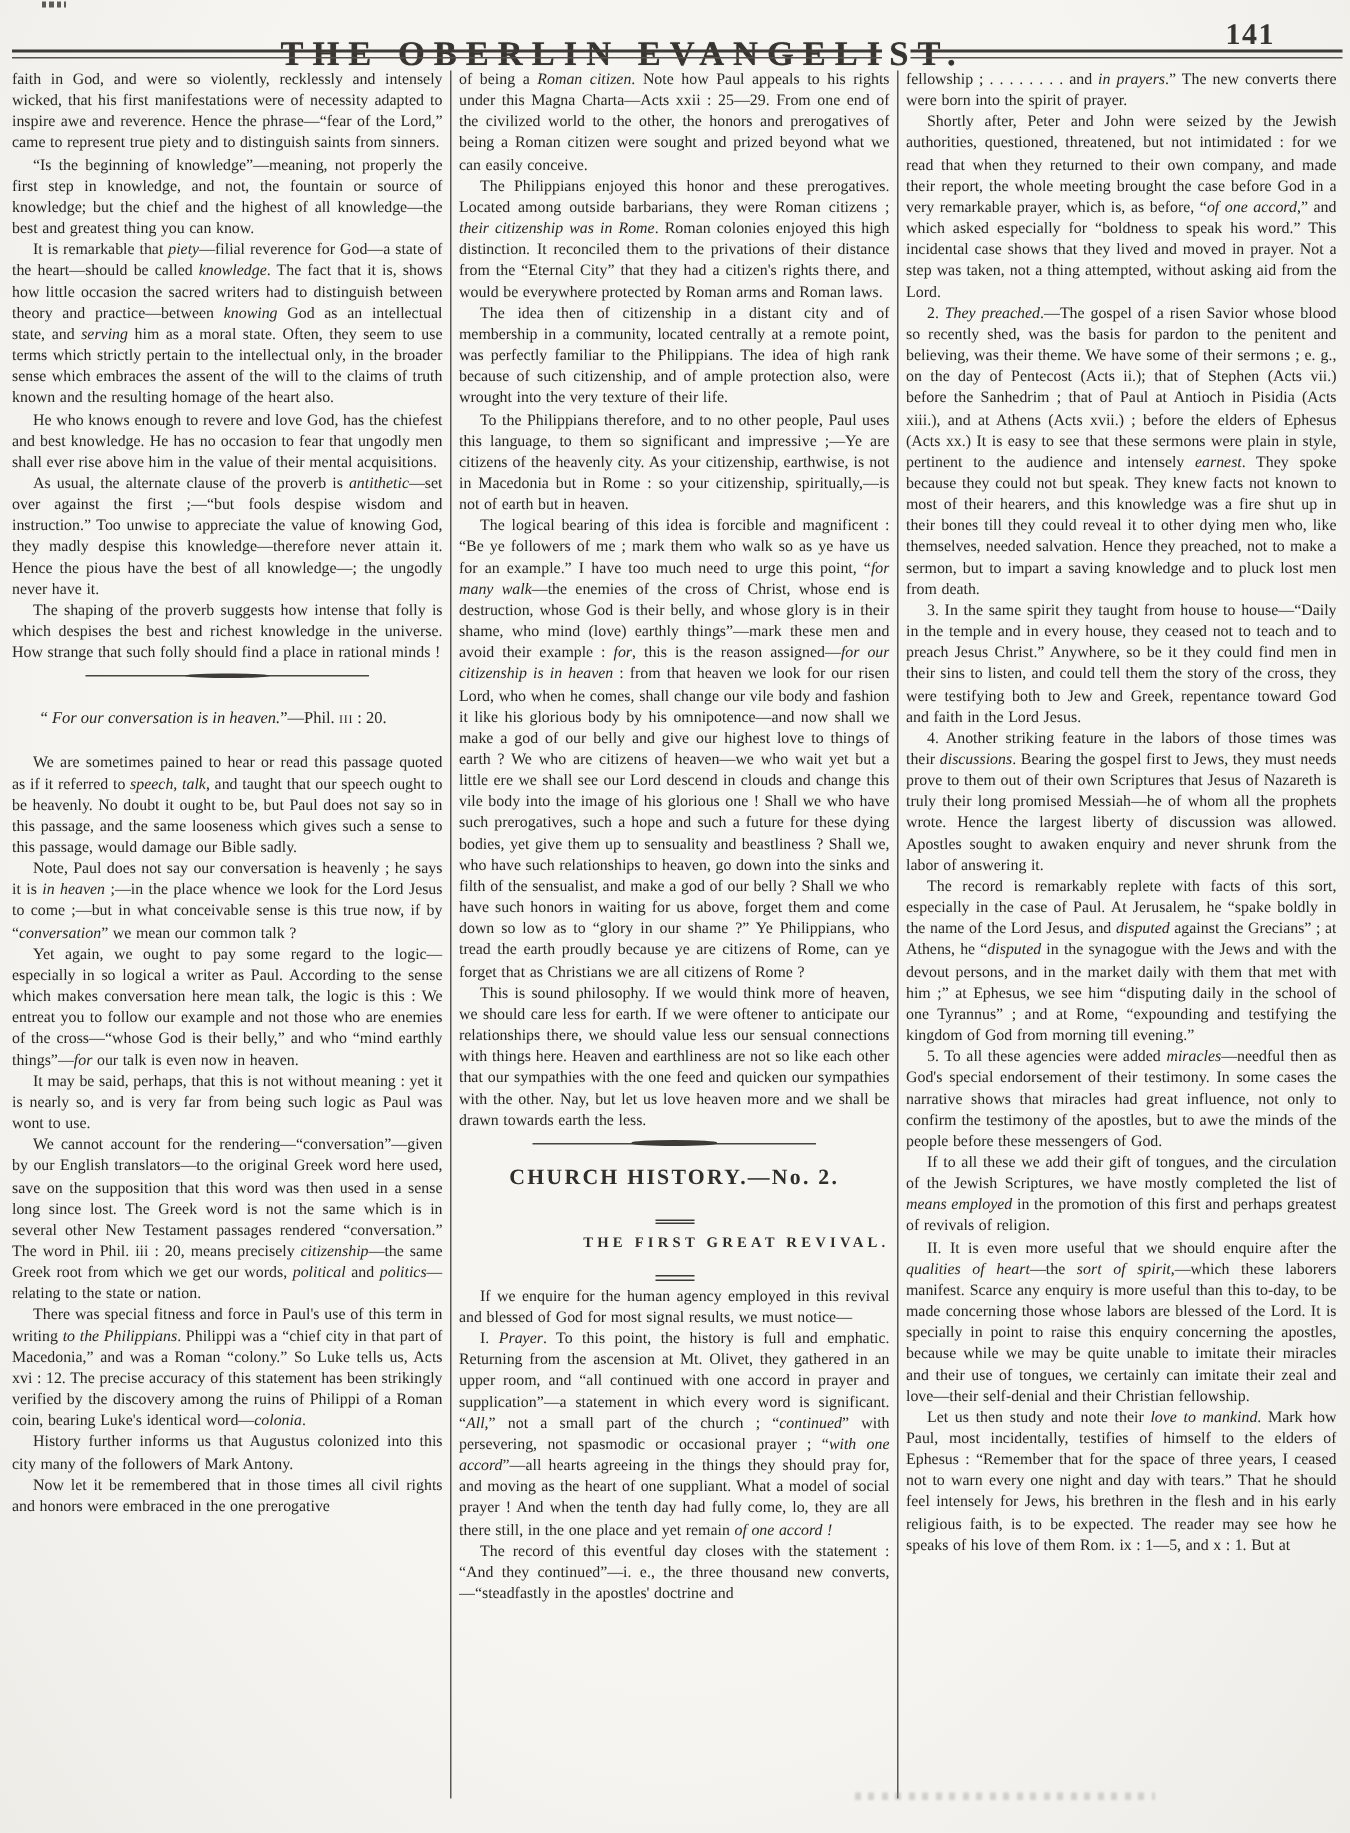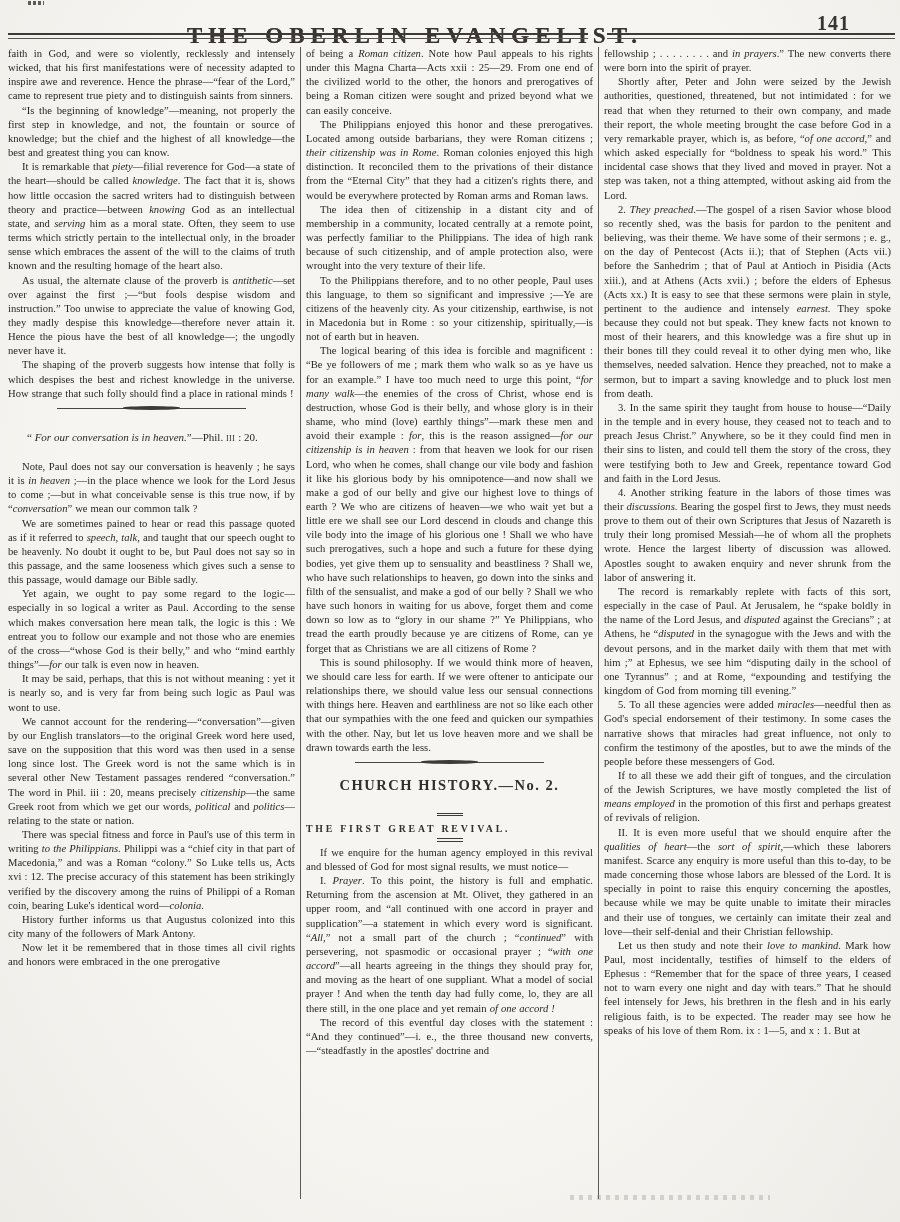--- a/index.html
+++ b/index.html
@@ -71,21 +71,21 @@
   .divider::after {
     content: ""; position: absolute; left: 40%; right: 40%; top: 5.5px;
     height: 3.5px; background: #3e3a35; border-radius: 50%;
   }
   .article-heading {
     margin: 8px 0 19px; text-align: center;
     font-size: 14.5px; font-weight: bold; letter-spacing: 1.5px;
     color: #322e29;
   }
   .article-subheading {
-    margin: 7px 0 4px; text-align: left;
+    margin: 7px 0 16px; text-align: right;
     font-size: 9.8px; font-weight: bold; letter-spacing: 2.8px;
     color: #322e29;
   }
   .head-rule {
     width: 26px; margin: 2px auto 4px;
     border-top: 1px solid #3e3a35;
     border-bottom: 1px solid #3e3a35;
     height: 1.5px;
   }
 
@@ -112,26 +112,27 @@
 </header>
 
 <div class="double-rule rule-left"></div>
 <div class="double-rule rule-right"></div>
 
 <main class="columns">
   <section class="column">
       <p class="para cont">faith in God, and were so violently, recklessly and intensely wicked, that his first manifestations were of necessity adapted to inspire awe and reverence. Hence the phrase—“fear of the Lord,” came to represent true piety and to distinguish saints from sinners.</p>
       <p class="para">“Is the beginning of knowledge”—meaning, not properly the first step in knowledge, and not, the fountain or source of knowledge; but the chief and the highest of all knowledge—the best and greatest thing you can know.</p>
       <p class="para">It is remarkable that <i>piety</i>—filial reverence for God—a state of the heart—should be called <i>knowledge</i>. The fact that it is, shows how little occasion the sacred writers had to distinguish between theory and practice—between <i>knowing</i> God as an intellectual state, and <i>serving</i> him as a moral state. Often, they seem to use terms which strictly pertain to the intellectual only, in the broader sense which embraces the assent of the will to the claims of truth known and the resulting homage of the heart also.</p>
+      <p class="para">He who knows enough to revere and love God, has the chiefest and best knowledge. He has no occasion to fear that ungodly men shall ever rise above him in the value of their mental acquisitions.</p>
       <p class="para">As usual, the alternate clause of the proverb is <i>antithetic</i>—set over against the first ;—“but fools despise wisdom and instruction.” Too unwise to appreciate the value of knowing God, they madly despise this knowledge—therefore never attain it. Hence the pious have the best of all knowledge—; the ungodly never have it.</p>
       <p class="para">The shaping of the proverb suggests how intense that folly is which despises the best and richest knowledge in the universe. How strange that such folly should find a place in rational minds !</p>
       <div class="divider"></div>
       <p class="scripture">“ <i>For our conversation is in heaven.</i>”—Phil. <span class="sc">iii</span> : 20.</p>
+      <p class="para">We are sometimes pained to hear or read this passage quoted as if it referred to <i>speech, talk</i>, and taught that our speech ought to be heavenly. No doubt it ought to be, but Paul does not say so in this passage, and the same looseness which gives such a sense to this passage, would damage our Bible sadly.</p>
       <p class="para">Note, Paul does not say our conversation is heavenly ; he says it is <i>in heaven</i> ;—in the place whence we look for the Lord Jesus to come ;—but in what conceivable sense is this true now, if by “<i>conversation</i>” we mean our common talk ?</p>
-      <p class="para">We are sometimes pained to hear or read this passage quoted as if it referred to <i>speech, talk</i>, and taught that our speech ought to be heavenly. No doubt it ought to be, but Paul does not say so in this passage, and the same looseness which gives such a sense to this passage, would damage our Bible sadly.</p>
       <p class="para">Yet again, we ought to pay some regard to the logic—especially in so logical a writer as Paul. According to the sense which makes conversation here mean talk, the logic is this :  We entreat you to follow our example and not those who are enemies of the cross—“whose God is their belly,” and who “mind earthly things”—<i>for</i> our talk is even now in heaven.</p>
       <p class="para">It may be said, perhaps, that this is not without meaning : yet it is nearly so, and is very far from being such logic as Paul was wont to use.</p>
       <p class="para">We cannot account for the rendering—“conversation”—given by our English translators—to the original Greek word here used, save on the supposition that this word was then used in a sense long since lost. The Greek word is not the same which is in several other New Testament passages rendered “conversation.” The word in Phil. iii : 20, means precisely <i>citizenship</i>—the same Greek root from which we get our words, <i>political</i> and <i>politics</i>—relating to the state or nation.</p>
       <p class="para">There was special fitness and force in Paul's use of this term in writing <i>to the Philippians</i>. Philippi was a “chief city in that part of Macedonia,” and was a Roman “colony.” So Luke tells us, Acts xvi : 12. The precise accuracy of this statement has been strikingly verified by the discovery among the ruins of Philippi of a Roman coin, bearing Luke's identical word—<i>colonia</i>.</p>
       <p class="para">History further informs us that Augustus colonized into this city many of the followers of Mark Antony.</p>
       <p class="para">Now let it be remembered that in those times all civil rights and honors were embraced in the one prerogative</p>
     </section>
   <div class="colsep"></div>
   <section class="column">
       <p class="para cont">of being a <i>Roman citizen</i>. Note how Paul appeals to his rights under this Magna Charta—Acts xxii : 25—29. From one end of the civilized world to the other, the honors and prerogatives of being a Roman citizen were sought and prized beyond what we can easily conceive.</p>

